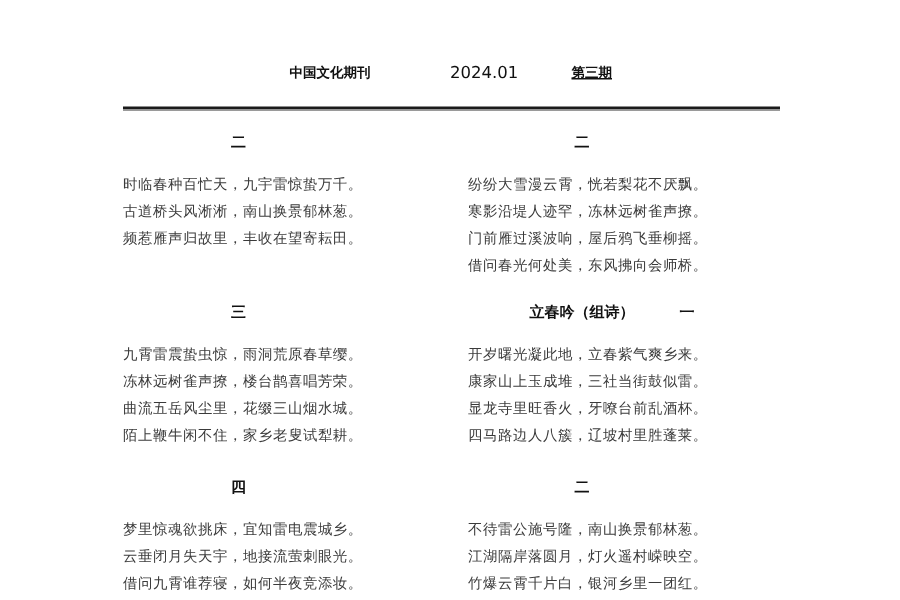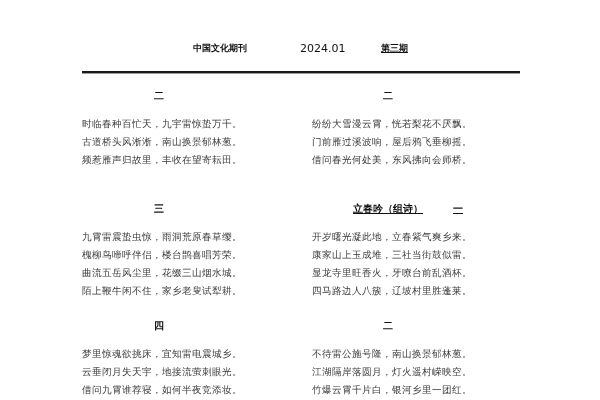--- a/index.html
+++ b/index.html
@@ -55,21 +55,21 @@
     height: 24px;
     line-height: 24px;
     font-family: "DejaVu Sans", "Liberation Sans", sans-serif;
     font-weight: bold;
     font-size: 10px;
     color: #111111;
     white-space: nowrap;
   }
   .left .sec-heading { padding-left: 72px; }
   .right .sec-heading.center { padding-left: 71px; }
-  .right .sec-heading.title { padding-left: 41px; text-decoration: underline; }
+  .right .sec-heading.title { padding-left: 41px; }
   .sec-heading .suffix { margin-left: 30px; }
   .verses {
     margin-top: 7px;
     margin-bottom: 0;
   }
   .verse {
     font-size: 9.6px;
     height: 18px;
     line-height: 18px;
     white-space: nowrap;
@@ -96,41 +96,42 @@
     <div class="verses">
       <div class="verse">时临春种百忙天，九宇雷惊蛰万千。</div>
       <div class="verse">古道桥头风淅淅，南山换景郁林葱。</div>
       <div class="verse">频惹雁声归故里，丰收在望寄耘田。</div>
     </div>
   </div>
   <div class="section sec2">
     <div class="sec-heading">三</div>
     <div class="verses">
       <div class="verse">九霄雷震蛰虫惊，雨洞荒原春草缨。</div>
-      <div class="verse">槐柳鸟啼呼伴侣，楼台鹊喜唱芳荣。</div>
+      <div class="verse">冻林远树雀声撩，楼台鹊喜唱芳荣。</div>
       <div class="verse">曲流五岳风尘里，花缀三山烟水城。</div>
       <div class="verse">陌上鞭牛闲不住，家乡老叟试犁耕。</div>
     </div>
   </div>
   <div class="section">
     <div class="sec-heading">四</div>
     <div class="verses">
       <div class="verse">梦里惊魂欲挑床，宜知雷电震城乡。</div>
       <div class="verse">云垂闭月失天宇，地接流萤刺眼光。</div>
       <div class="verse">借问九霄谁荐寝，如何半夜竞添妆。</div>
       <div class="verse">忽听一曲莺啼序，启蛰虫蛇振臂狂。</div>
     </div>
   </div>
 </div>
 
 <div class="col right">
   <div class="section sec1">
     <div class="sec-heading center">二</div>
     <div class="verses">
       <div class="verse">纷纷大雪漫云霄，恍若梨花不厌飘。</div>
+      <div class="verse">寒影沿堤人迹罕，冻林远树雀声撩。</div>
       <div class="verse">门前雁过溪波响，屋后鸦飞垂柳摇。</div>
       <div class="verse">借问春光何处美，东风拂向会师桥。</div>
     </div>
   </div>
   <div class="section sec2">
     <div class="sec-heading title"><span>立春吟（组诗）</span><span class="suffix">一</span></div>
     <div class="verses">
       <div class="verse">开岁曙光凝此地，立春紫气爽乡来。</div>
       <div class="verse">康家山上玉成堆，三社当街鼓似雷。</div>
       <div class="verse">显龙寺里旺香火，牙嘹台前乱酒杯。</div>

